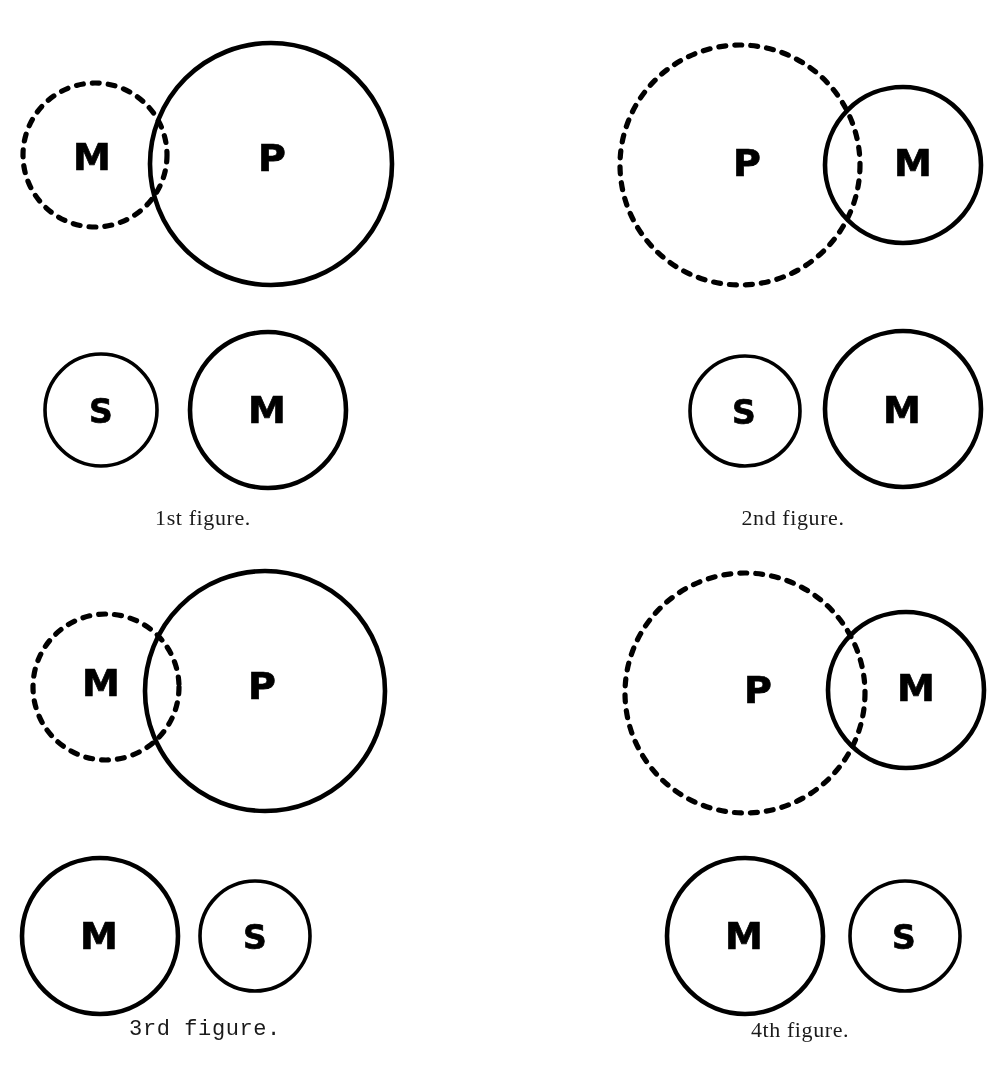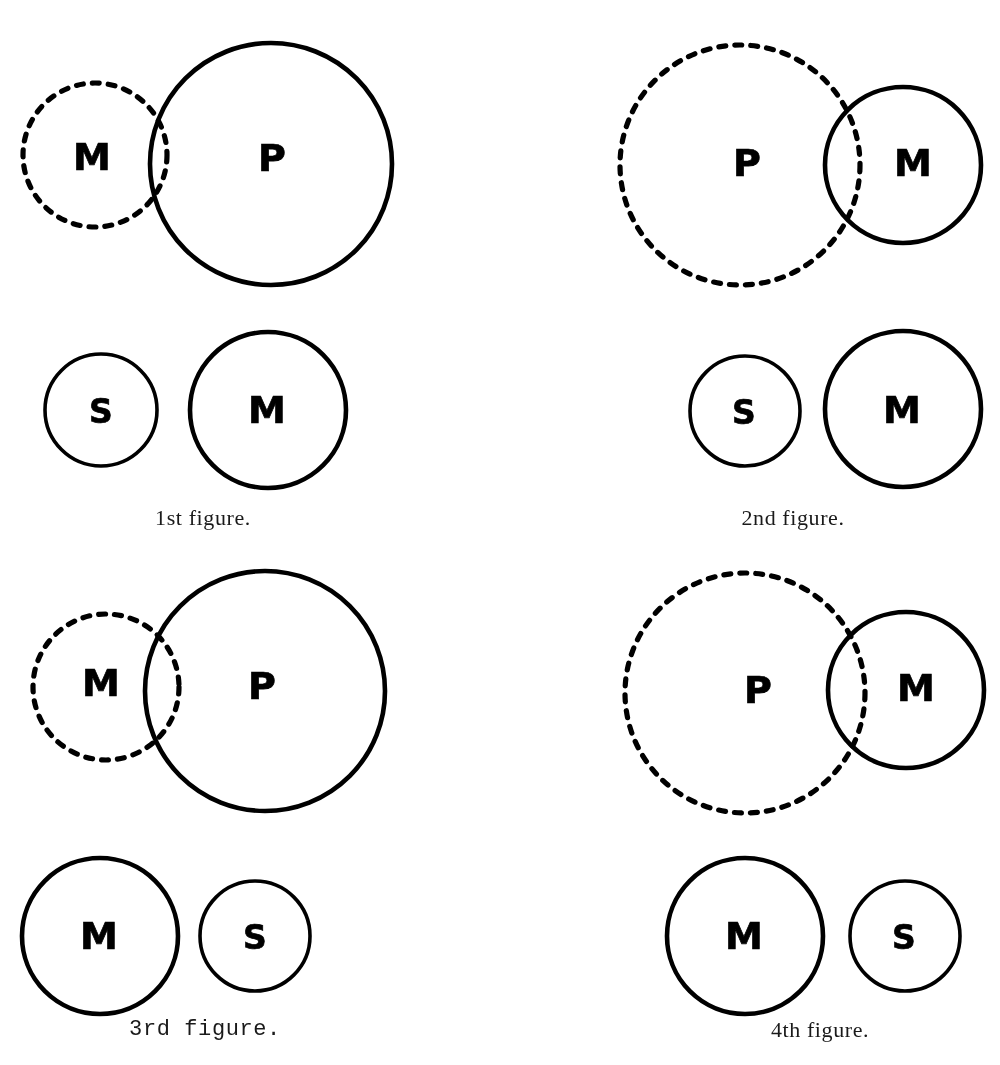--- a/index.html
+++ b/index.html
@@ -108,16 +108,16 @@
       <div class="term-label big" style="left: 758px; top: 690px;">P</div>
       <div class="term-label big" style="left: 916px; top: 688px;">M</div>
       <div class="term-label big" style="left: 744px; top: 936px;">M</div>
       <div class="term-label small" style="left: 904px; top: 937px;">S</div>
     </div>
 
   <div id="caption-layer">
       <div class="fig-caption" style="left: 203px; top: 505px; text-align: right;">1st figure.</div>
       <div class="fig-caption" style="left: 793px; top: 505px; font-family: Liberation Serif, serif;">2nd figure.</div>
       <div class="fig-caption" style="left: 205px; top: 1017px; font-family: Liberation Mono, monospace;">3rd figure.</div>
-      <div class="fig-caption" style="left: 800px; top: 1017px; margin-left: 20px;">4th figure.</div>
+      <div class="fig-caption" style="left: 800px; top: 1017px;">4th figure.</div>
     </div>
 
 </div>
 
 </body></html>

